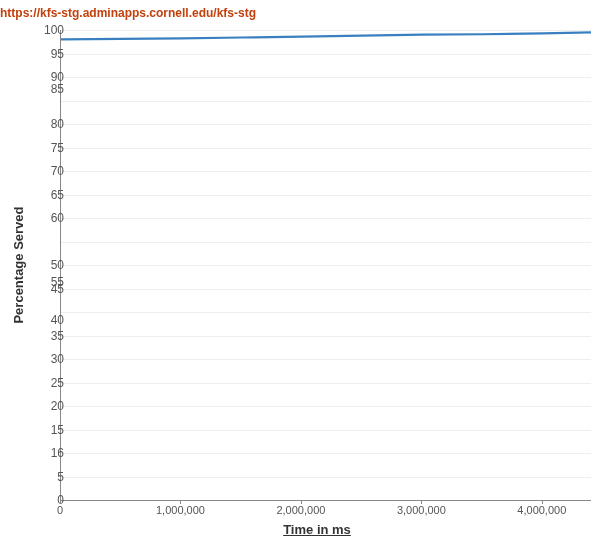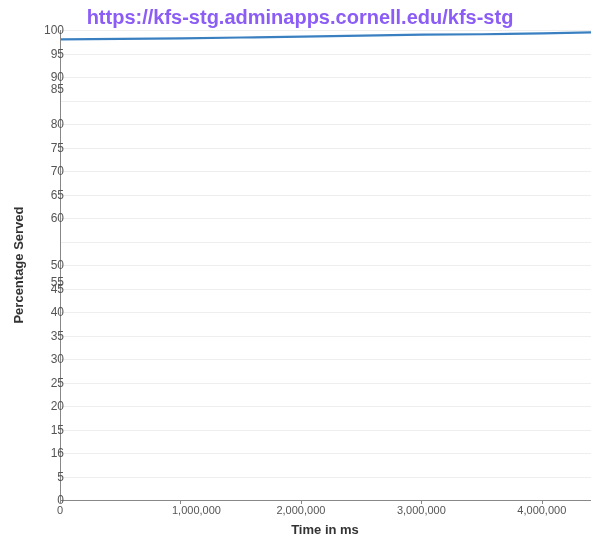--- a/index.html
+++ b/index.html
@@ -10,24 +10,23 @@
     width: 600px;
     height: 550px;
     position: relative;
     overflow: hidden;
   }
   .chart-title {
     position: absolute;
     top: 6px;
     left: 0;
     width: 600px;
-    text-align: center;
-    font-size: 20px;
+    font-size: 12px;
     font-weight: bold;
-    color: #8b5cf6;
+    color: #c2410c;
   }
   .plot-area {
     position: absolute;
     left: 60px;
     top: 30px;
     width: 530px;
     height: 470px;
     border-left: 1px solid #888;
     border-bottom: 1px solid #888;
     background: #ffffff;
@@ -72,27 +71,28 @@
     color: #333;
     transform: translate(-50%, -50%) rotate(-90deg);
     transform-origin: center;
     white-space: nowrap;
     width: 200px;
     text-align: center;
     left: 18px;
   }
   .x-axis-label {
     position: absolute;
-    left: 60px;
+    left: 52px;
     width: 530px;
     top: 522px;
     text-align: center;
     font-size: 13px;
     font-weight: bold;
     color: #333;
+    text-decoration: underline;
   }
   .series-line {
     position: absolute;
     left: 0;
     top: 0;
     width: 530px;
     height: 470px;
     pointer-events: none;
   }
 </style>
@@ -133,37 +133,37 @@
 
 <div id="y-tick-labels">
     <div class="y-tick-label" style="top: 500px;">0</div>
     <div class="y-tick-label" style="top: 476.5px;">5</div>
     <div class="y-tick-label" style="top: 453px;">16</div>
     <div class="y-tick-label" style="top: 429.5px;">15</div>
     <div class="y-tick-label" style="top: 406px;">20</div>
     <div class="y-tick-label" style="top: 382.5px;">25</div>
     <div class="y-tick-label" style="top: 359px;">30</div>
     <div class="y-tick-label" style="top: 335.5px;">35</div>
-    <div class="y-tick-label" style="top: 312px;">40</div>
+    <div class="y-tick-label" style="top: 320px;">40</div>
     <div class="y-tick-label" style="top: 288.5px;">45</div>
     <div class="y-tick-label" style="top: 265px;">50</div>
     <div class="y-tick-label" style="top: 241.5px; margin-top: 40px;">55</div>
     <div class="y-tick-label" style="top: 218px; text-align: right;">60</div>
     <div class="y-tick-label" style="top: 194.5px;">65</div>
     <div class="y-tick-label" style="top: 171px;">70</div>
     <div class="y-tick-label" style="top: 147.5px;">75</div>
     <div class="y-tick-label" style="top: 124px;">80</div>
     <div class="y-tick-label" style="top: 89px;">85</div>
     <div class="y-tick-label" style="top: 77px;">90</div>
     <div class="y-tick-label" style="top: 53.5px;">95</div>
     <div class="y-tick-label" style="top: 30px;">100</div>
   </div>
 <div id="x-tick-labels">
     <div class="x-tick-label" style="left: 60px;">0</div>
-    <div class="x-tick-label" style="left: 180.455px; margin-left: 16px;">1,000,000</div>
+    <div class="x-tick-label" style="left: 180.455px;">1,000,000</div>
     <div class="x-tick-label" style="left: 300.909px;">2,000,000</div>
     <div class="x-tick-label" style="left: 421.364px;">3,000,000</div>
     <div class="x-tick-label" style="left: 541.818px;">4,000,000</div>
   </div>
 <div id="x-tick-marks">
     <div class="x-tick-mark" style="left: 60px;"></div>
     <div class="x-tick-mark" style="left: 180.455px;"></div>
     <div class="x-tick-mark" style="left: 300.909px;"></div>
     <div class="x-tick-mark" style="left: 421.364px;"></div>
     <div class="x-tick-mark" style="left: 541.818px;"></div>

